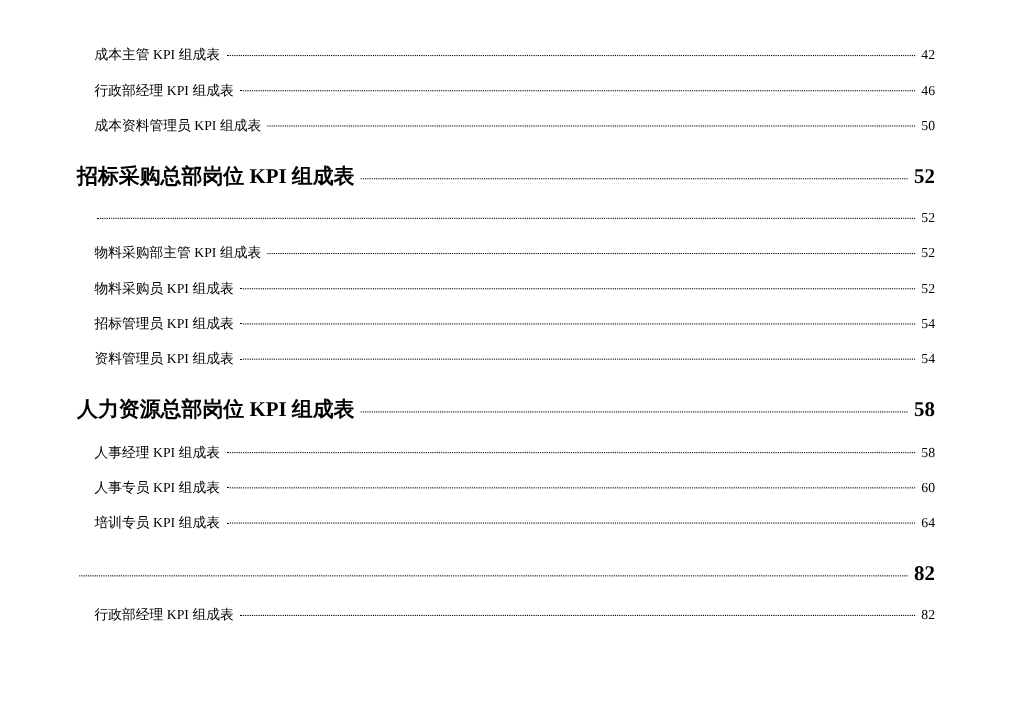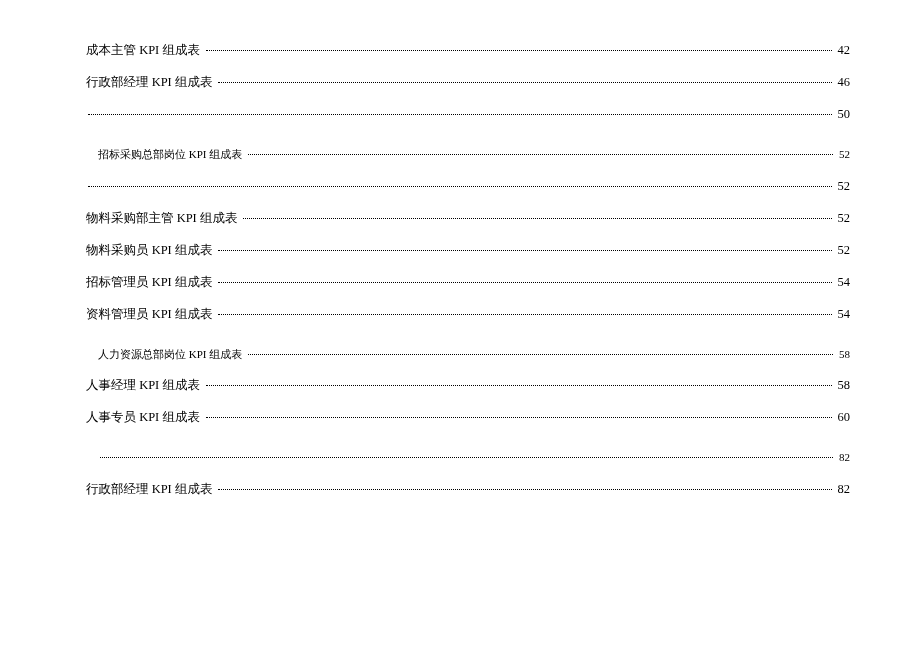--- a/index.html
+++ b/index.html
@@ -13,24 +13,23 @@
       box-sizing: border-box;
     }
     .toc-entry {
       display: flex;
       align-items: baseline;
       margin-bottom: 12px;
       line-height: 1.6;
       justify-content: space-between;
     }
     .toc-section {
-      font-weight: normal;
-      font-size: 11px;
+      font-weight: bold;
+      font-size: 19px;
       margin-top: 22px;
-      margin-left: 28px;
     }
     .toc-item {
       padding-left: 16px;
     }
     .toc-label {
       flex-shrink: 0;
       padding-right: 4px;
     }
     .toc-leader {
       flex: 1;
@@ -52,20 +51,21 @@
       <span class="toc-label">成本主管 KPI 组成表</span>
       <span class="toc-leader"></span>
       <span class="toc-page">42</span>
     </div>
     <div class="toc-entry toc-item">
       <span class="toc-label">行政部经理 KPI 组成表</span>
       <span class="toc-leader"></span>
       <span class="toc-page">46</span>
     </div>
     <div class="toc-entry toc-item">
+      <span class="toc-label">成本资料管理员 KPI 组成表</span>
       <span class="toc-leader"></span>
       <span class="toc-page">50</span>
     </div>
     <div class="toc-entry toc-section">
       <span class="toc-label">招标采购总部岗位 KPI 组成表</span>
       <span class="toc-leader"></span>
       <span class="toc-page">52</span>
     </div>
     <div class="toc-entry toc-item">
       <span class="toc-leader"></span>
@@ -99,20 +99,25 @@
     <div class="toc-entry toc-item">
       <span class="toc-label">人事经理 KPI 组成表</span>
       <span class="toc-leader"></span>
       <span class="toc-page">58</span>
     </div>
     <div class="toc-entry toc-item">
       <span class="toc-label">人事专员 KPI 组成表</span>
       <span class="toc-leader"></span>
       <span class="toc-page">60</span>
     </div>
+    <div class="toc-entry toc-item">
+      <span class="toc-label">培训专员 KPI 组成表</span>
+      <span class="toc-leader"></span>
+      <span class="toc-page">64</span>
+    </div>
     <div class="toc-entry toc-section">
       <span class="toc-leader"></span>
       <span class="toc-page">82</span>
     </div>
     <div class="toc-entry toc-item">
       <span class="toc-label">行政部经理 KPI 组成表</span>
       <span class="toc-leader"></span>
       <span class="toc-page">82</span>
     </div>
   </div>

